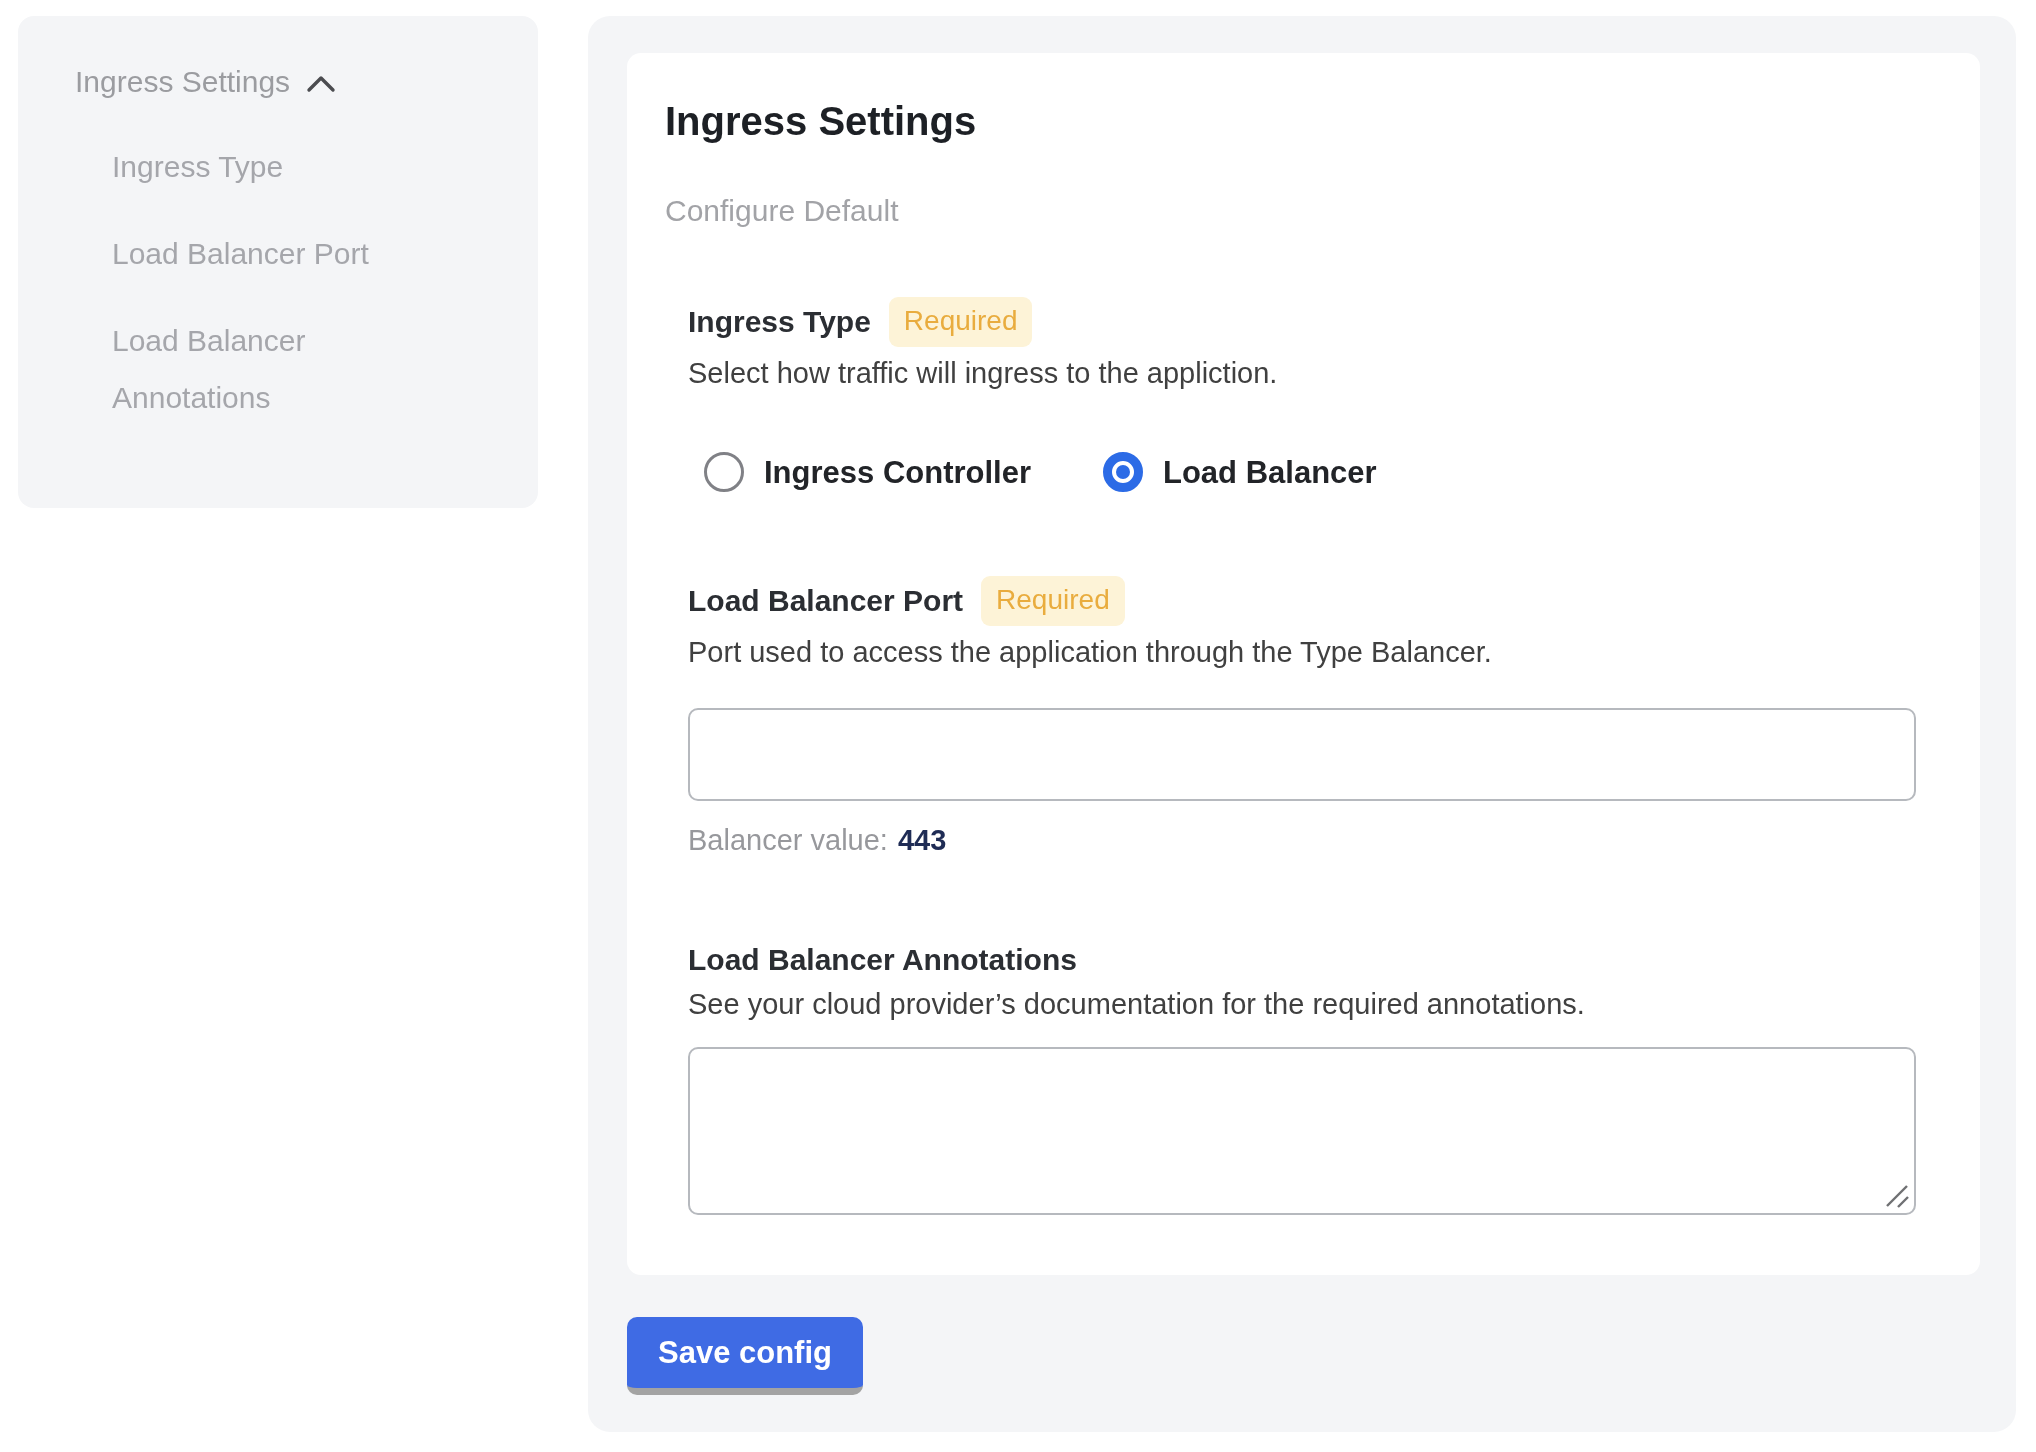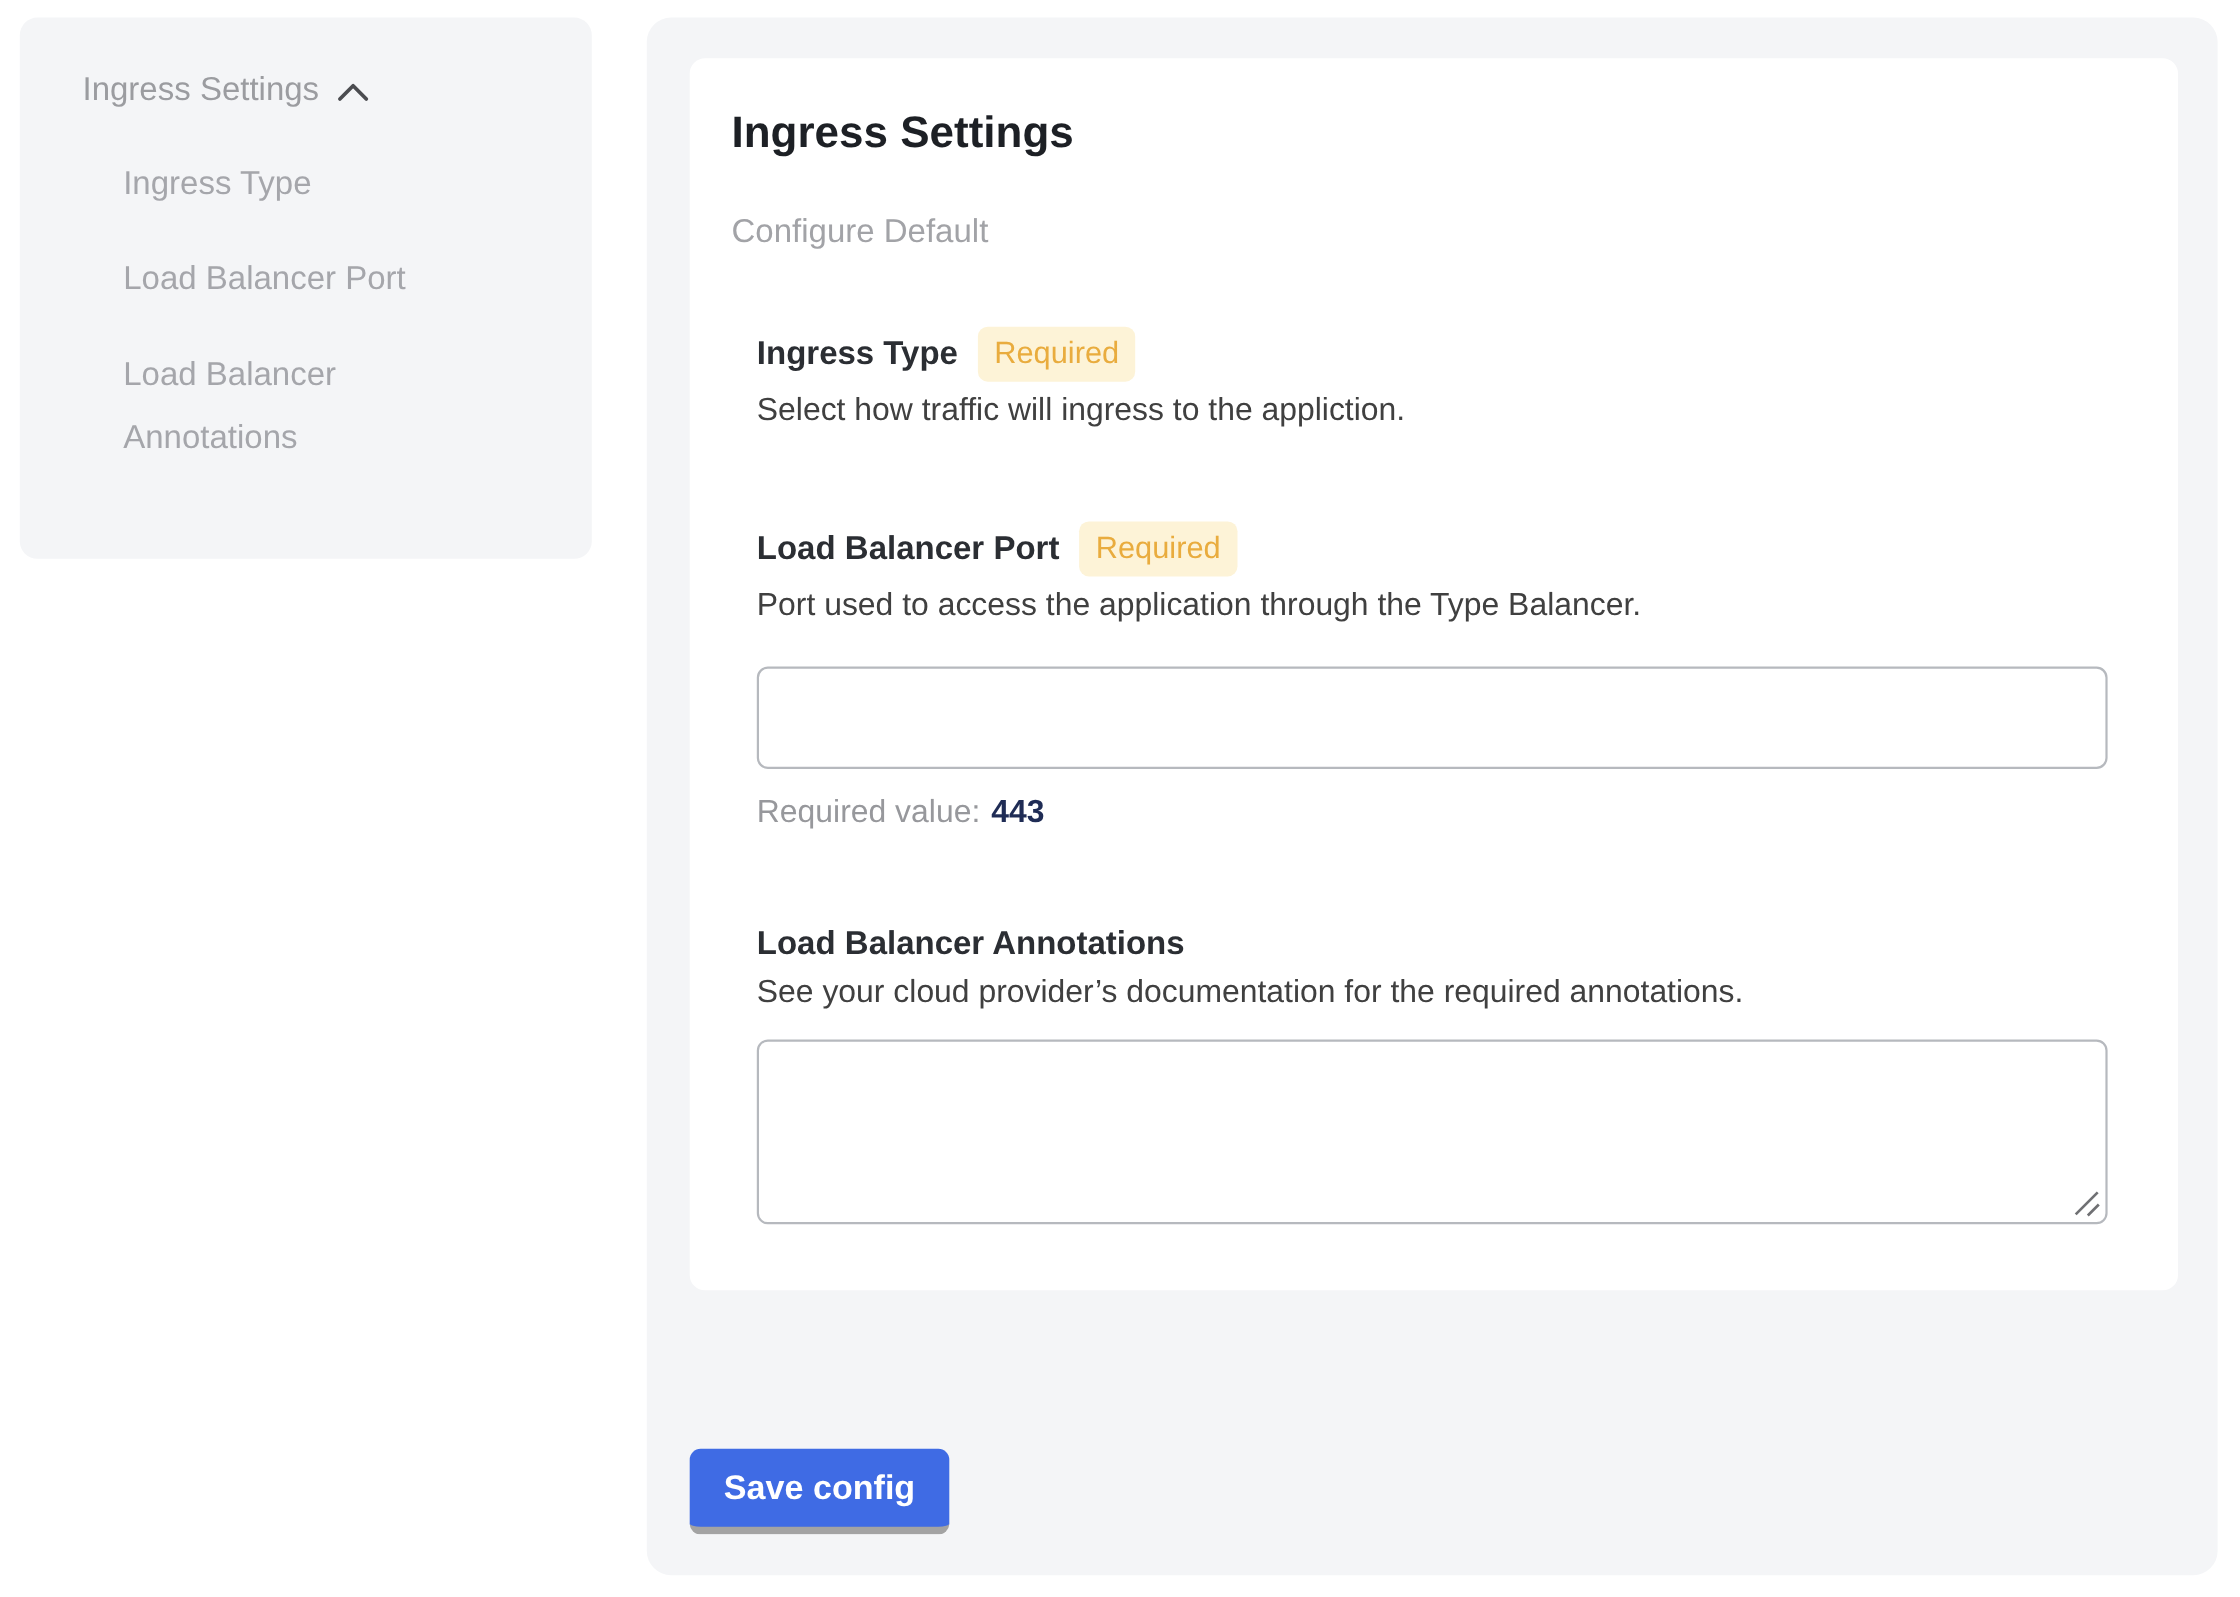--- a/index.html
+++ b/index.html
@@ -187,32 +187,42 @@
 
     <div class="sections">
 
       <div class="section">
         <div class="label-row">
           <span class="section-label">Ingress Type</span>
           <span class="badge">Required</span>
         </div>
         <p class="section-desc">Select how traffic will ingress to the appliction.</p>
 
+        <div class="radio-row">
+          <div class="radio-option">
+            <span class="radio unselected"></span>
+            <span class="radio-label">Ingress Controller</span>
+          </div>
+          <div class="radio-option">
+            <span class="radio selected"></span>
+            <span class="radio-label">Load Balancer</span>
+          </div>
+        </div>
       </div>
 
       <div class="section">
         <div class="label-row">
           <span class="section-label">Load Balancer Port</span>
           <span class="badge">Required</span>
         </div>
         <p class="section-desc">Port used to access the application through the Type Balancer.</p>
 
         <input class="text-input" type="text" value="" style="">
 
-        <p class="default-note"><span>Required value:</span><span class="default-value">443</span></p>
+        <p class="default-note"><span>Balancer value:</span><span class="default-value">443</span></p>
       </div>
 
       <div class="section">
         <div class="label-row">
           <span class="section-label">Load Balancer Annotations</span>
         </div>
         <p class="section-desc">See your cloud provider’s documentation for the required annotations.</p>
 
         <div class="textarea-wrap">
           <textarea class="textarea" style=""></textarea>

